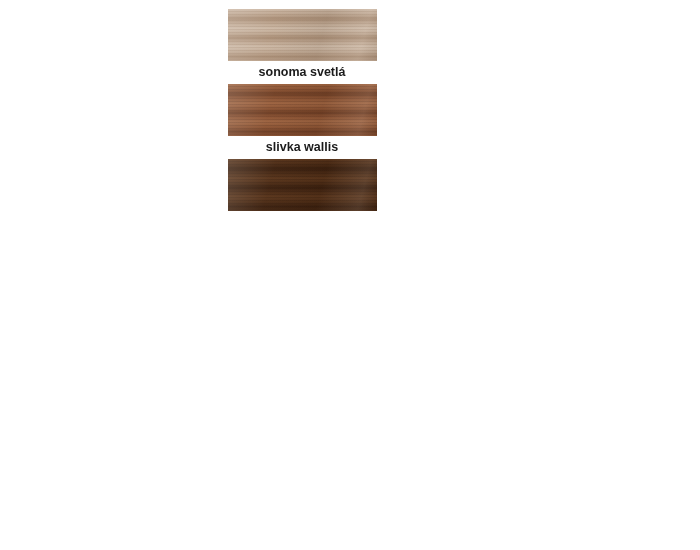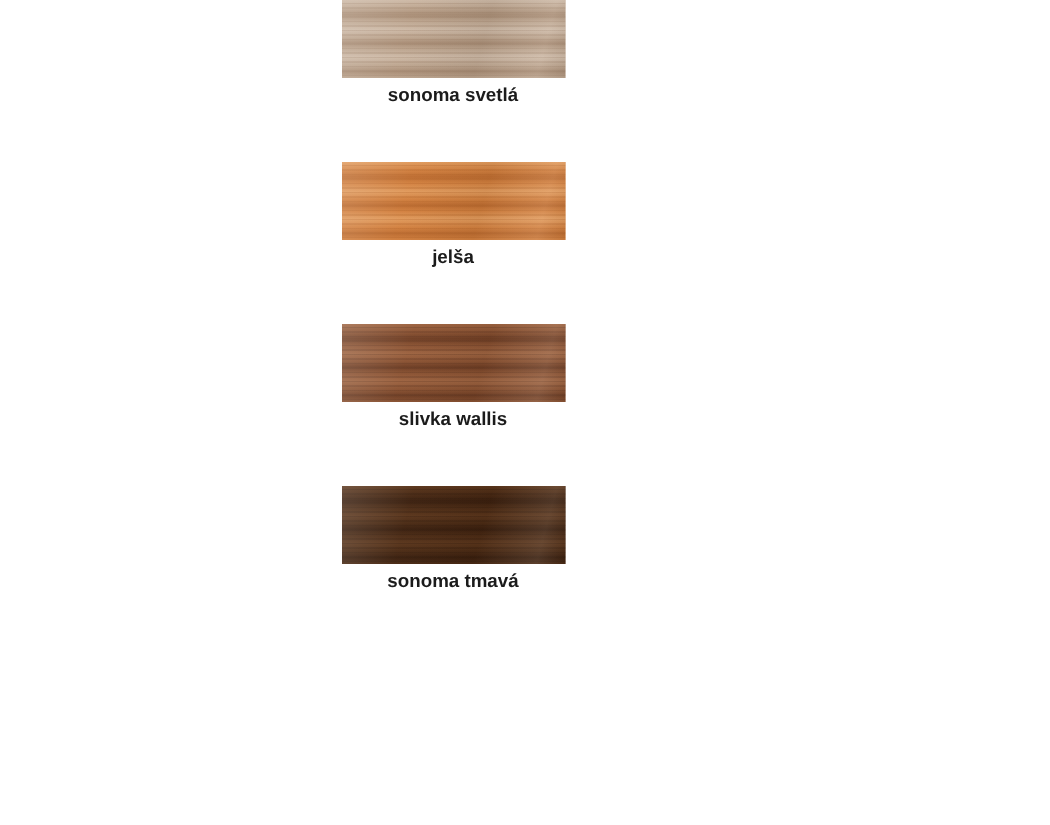--- a/index.html
+++ b/index.html
@@ -14,21 +14,21 @@
     overflow: hidden;
   }
 
   #swatch-list {
     width: 604px;
     height: 550px;
     display: flex;
     flex-direction: column;
     align-items: center;
     box-sizing: border-box;
-    gap: 33px;
+    padding-top: 9px;
   }
 
   .swatch-row {
     width: 149px;
     height: 75px;
     display: flex;
     flex-direction: column;
     align-items: center;
   }
 
@@ -67,36 +67,27 @@
 <div id="swatch-list">
     <div class="swatch-row">
       <div class="swatch-chip" style="background: rgb(189, 165, 143);">
         <div class="grain-bands" style="background: linear-gradient(rgb(205, 185, 166) 0%, rgb(189, 165, 143) 11%, rgb(169, 141, 117) 19%, rgb(189, 165, 143) 27%, rgb(205, 185, 166) 38%, rgb(189, 165, 143) 48%, rgb(169, 141, 117) 55%, rgb(189, 165, 143) 63%, rgb(205, 185, 166) 73%, rgb(189, 165, 143) 84%, rgb(169, 141, 117) 92%, rgb(189, 165, 143) 100%);"></div>
         <div class="grain-streaks" style="opacity: 0.28; background: repeating-linear-gradient(transparent 0px, transparent 2px, rgb(156, 128, 104) 2px, rgb(156, 128, 104) 3px);"></div>
         <div class="grain-sheen" style="background: linear-gradient(105deg, rgba(255, 255, 255, 0.16) 0%, rgba(255, 255, 255, 0.02) 30%, rgba(0, 0, 0, 0.05) 62%, rgba(255, 255, 255, 0.1) 88%, rgba(0, 0, 0, 0.06) 100%);"></div>
       </div>
       <div class="swatch-label">sonoma svetlá</div>
     </div>
     <div class="swatch-row">
-      <div class="swatch-chip" style="background: rgb(210, 128, 63);">
-        <div class="grain-bands" style="background: linear-gradient(rgb(224, 154, 92) 0%, rgb(210, 128, 63) 11%, rgb(189, 108, 48) 19%, rgb(210, 128, 63) 27%, rgb(224, 154, 92) 38%, rgb(210, 128, 63) 48%, rgb(189, 108, 48) 55%, rgb(210, 128, 63) 63%, rgb(224, 154, 92) 73%, rgb(210, 128, 63) 84%, rgb(189, 108, 48) 92%, rgb(210, 128, 63) 100%);"></div>
-        <div class="grain-streaks" style="opacity: 0.28; background: repeating-linear-gradient(transparent 0px, transparent 2px, rgb(176, 98, 40) 2px, rgb(176, 98, 40) 3px);"></div>
-        <div class="grain-sheen" style="background: linear-gradient(105deg, rgba(255, 255, 255, 0.16) 0%, rgba(255, 255, 255, 0.02) 30%, rgba(0, 0, 0, 0.05) 62%, rgba(255, 255, 255, 0.1) 88%, rgba(0, 0, 0, 0.06) 100%);"></div>
-      </div>
-      <div class="swatch-label">jelša</div>
-    </div>
-    <div class="swatch-row">
       <div class="swatch-chip" style="background: rgb(138, 82, 50);">
         <div class="grain-bands" style="background: linear-gradient(rgb(157, 99, 64) 0%, rgb(138, 82, 50) 11%, rgb(111, 62, 36) 19%, rgb(138, 82, 50) 27%, rgb(157, 99, 64) 38%, rgb(138, 82, 50) 48%, rgb(111, 62, 36) 55%, rgb(138, 82, 50) 63%, rgb(157, 99, 64) 73%, rgb(138, 82, 50) 84%, rgb(111, 62, 36) 92%, rgb(138, 82, 50) 100%);"></div>
         <div class="grain-streaks" style="opacity: 0.28; background: repeating-linear-gradient(transparent 0px, transparent 2px, rgb(93, 52, 32) 2px, rgb(93, 52, 32) 3px);"></div>
         <div class="grain-sheen" style="background: linear-gradient(105deg, rgba(255, 255, 255, 0.16) 0%, rgba(255, 255, 255, 0.02) 30%, rgba(0, 0, 0, 0.05) 62%, rgba(255, 255, 255, 0.1) 88%, rgba(0, 0, 0, 0.06) 100%);"></div>
       </div>
       <div class="swatch-label">slivka wallis</div>
     </div>
     <div class="swatch-row">
       <div class="swatch-chip" style="background: rgb(74, 42, 20);">
         <div class="grain-bands" style="background: linear-gradient(rgb(90, 53, 27) 0%, rgb(74, 42, 20) 11%, rgb(58, 31, 14) 19%, rgb(74, 42, 20) 27%, rgb(90, 53, 27) 38%, rgb(74, 42, 20) 48%, rgb(58, 31, 14) 55%, rgb(74, 42, 20) 63%, rgb(90, 53, 27) 73%, rgb(74, 42, 20) 84%, rgb(58, 31, 14) 92%, rgb(74, 42, 20) 100%);"></div>
         <div class="grain-streaks" style="opacity: 0.28; background: repeating-linear-gradient(transparent 0px, transparent 2px, rgb(50, 27, 12) 2px, rgb(50, 27, 12) 3px);"></div>
         <div class="grain-sheen" style="background: linear-gradient(105deg, rgba(255, 255, 255, 0.16) 0%, rgba(255, 255, 255, 0.02) 30%, rgba(0, 0, 0, 0.05) 62%, rgba(255, 255, 255, 0.1) 88%, rgba(0, 0, 0, 0.06) 100%);"></div>
       </div>
-      <div class="swatch-label">sonoma tmavá</div>
     </div>
   </div>
 
 </body></html>

